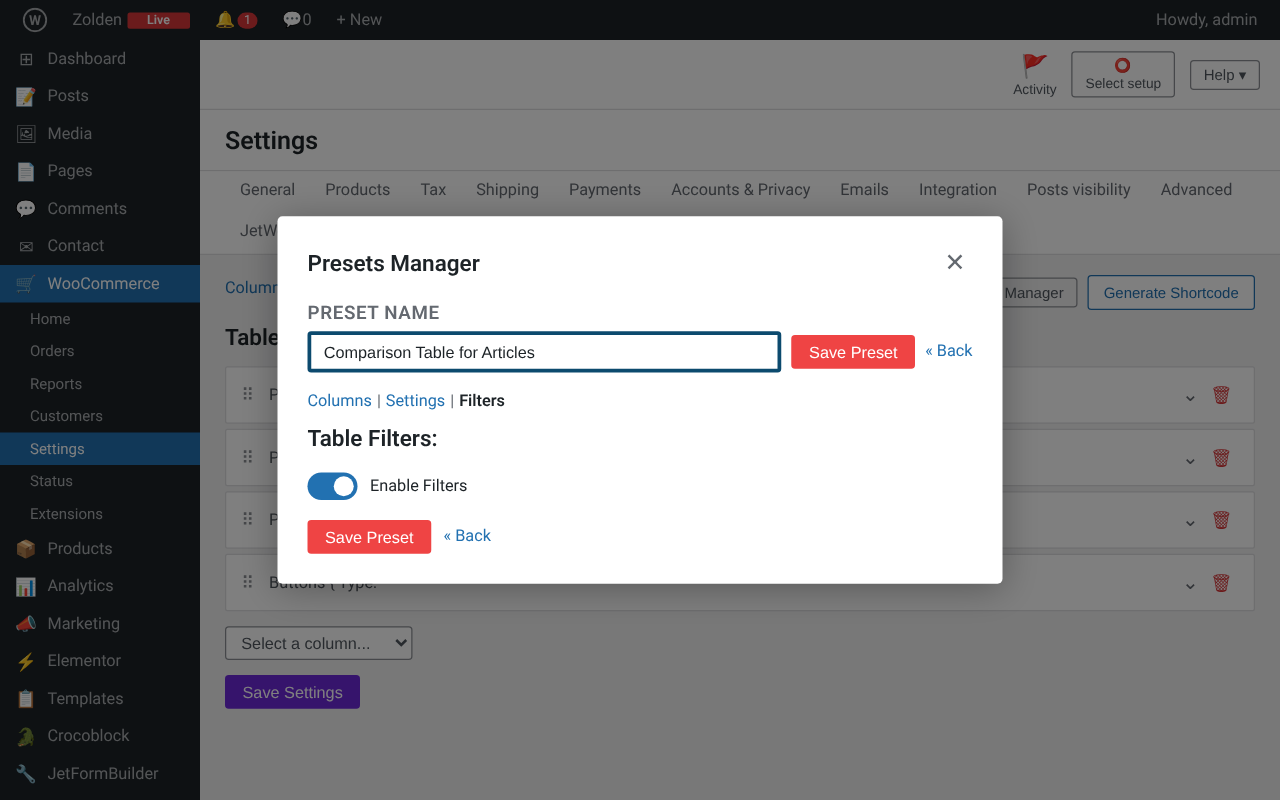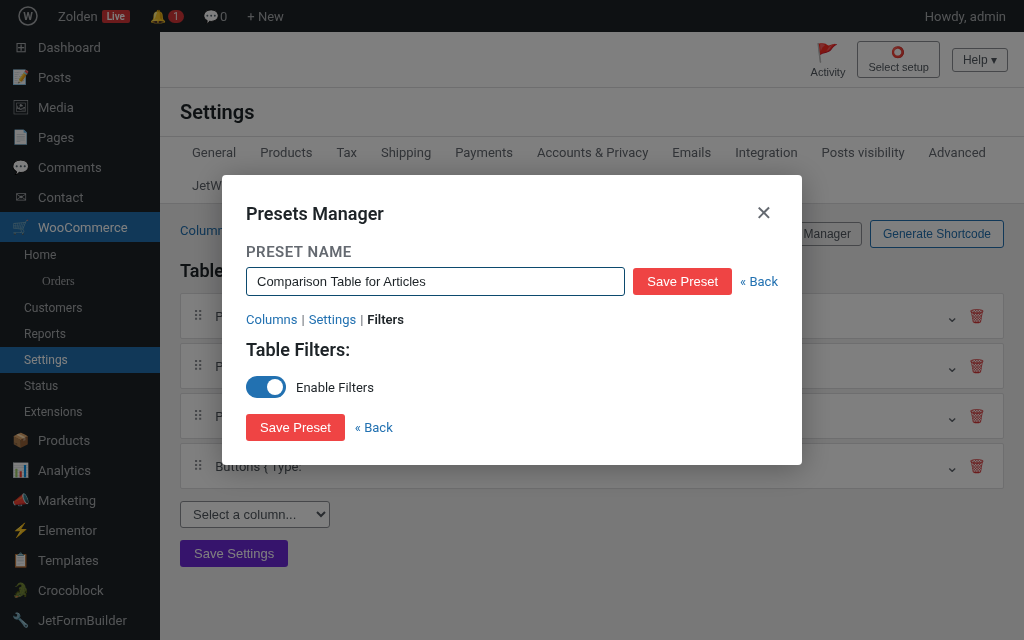--- a/index.html
+++ b/index.html
@@ -16,21 +16,21 @@
       top: 0; left: 0; right: 0;
       z-index: 9999;
       color: #a7aaad;
       font-size: 13px;
     }
     .adminbar-left { display: flex; align-items: center; gap: 0; flex: 1; }
     .adminbar-item { display: flex; align-items: center; padding: 0 10px; height: 32px; cursor: pointer; color: #a7aaad; font-size: 13px; white-space: nowrap; }
     .adminbar-item .wp-logo { width: 20px; height: 20px; fill: #a7aaad; }
     .adminbar-right { display: flex; align-items: center; gap: 0; }
     .adminbar-right .adminbar-item { font-size: 13px; }
-    .live-badge { background: #d63638; color: #fff; font-size: 10px; padding: 1px 5px; border-radius: 2px; margin-left: 4px; font-weight: 600; }
+    .live-badge { background: #d63638; color: #fff; font-size: 10px; padding: 1px 16px; border-radius: 2px; margin-left: 4px; font-weight: 600; }
     .notif-badge { background: #d63638; color: #fff; font-size: 10px; padding: 1px 5px; border-radius: 10px; margin-left: 2px; }
 
     
     #layout { display: flex; margin-top: 32px; height: calc(640px - 32px); }
 
     
     #sidebar {
       width: 160px;
       background: #1d2327;
       flex-shrink: 0;
@@ -178,21 +178,21 @@
       display: flex; align-items: center; justify-content: space-between; margin-bottom: 16px;
     }
     .modal-title { font-size: 18px; font-weight: 600; color: #1d2327; }
     .modal-close {
       background: none; border: none; cursor: pointer; color: #646970; font-size: 20px; line-height: 1;
       width: 28px; height: 28px; display: flex; align-items: center; justify-content: center;
     }
     .modal-label { font-size: 15px; font-weight: 600; text-transform: uppercase; letter-spacing: 0.5px; color: #646970; margin-bottom: 6px; }
     .modal-input-row { display: flex; align-items: center; gap: 8px; margin-bottom: 16px; }
     .modal-input {
-      flex: 1; padding: 6px 10px; border: 1px solid #0c4a6e; border-radius: 3px; font-size: 13px; color: #1d2327;
+      flex: 1; padding: 6px 10px; border: 3px solid #0c4a6e; border-radius: 3px; font-size: 13px; color: #1d2327;
     }
     .save-preset-btn {
       background: #ef4444; color: #fff; border: none; border-radius: 3px;
       padding: 6px 14px; cursor: pointer; font-size: 13px; white-space: nowrap;
     }
     .back-link { color: #2271b1; text-decoration: none; font-size: 13px; cursor: pointer; }
     .modal-subnav { display: flex; align-items: center; gap: 0; margin-bottom: 12px; font-size: 13px; }
     .modal-subnav a { color: #2271b1; text-decoration: none; cursor: pointer; }
     .modal-subnav .sep { color: #646970; margin: 0 4px; }
     .modal-subnav .active-link { font-weight: 600; color: #1d2327; }
@@ -279,28 +279,28 @@
       <span class="si-icon">✉</span>
       <span>Contact</span>
     </div>
     <div class="sidebar-item active">
       <span class="si-icon">🛒</span>
       <span>WooCommerce</span>
     </div>
     <div class="sidebar-item" style="padding-left:24px; font-size:12px;">
       <span>Home</span>
     </div>
-    <div class="sidebar-item" style="padding-left:42px; font-size:12px;font-family:Liberation Serif, serif;">
+    <div class="sidebar-item" style="padding-left:24px; font-size:12px;">
       <span>Orders</span>
+    </div>
+    <div class="sidebar-item" style="padding-left:24px; font-size:12px;">
+      <span>Reports</span>
     </div>
     <div class="sidebar-item" style="padding-left:24px; font-size:12px;">
       <span>Customers</span>
-    </div>
-    <div class="sidebar-item" style="padding-left:24px; font-size:12px;">
-      <span>Reports</span>
     </div>
     <div class="sidebar-item" style="padding-left:24px; font-size:12px; background:#2271b1; color:#fff;">
       <span>Settings</span>
     </div>
     <div class="sidebar-item" style="padding-left:24px; font-size:12px;">
       <span>Status</span>
     </div>
     <div class="sidebar-item" style="padding-left:24px; font-size:12px;">
       <span>Extensions</span>
     </div>

